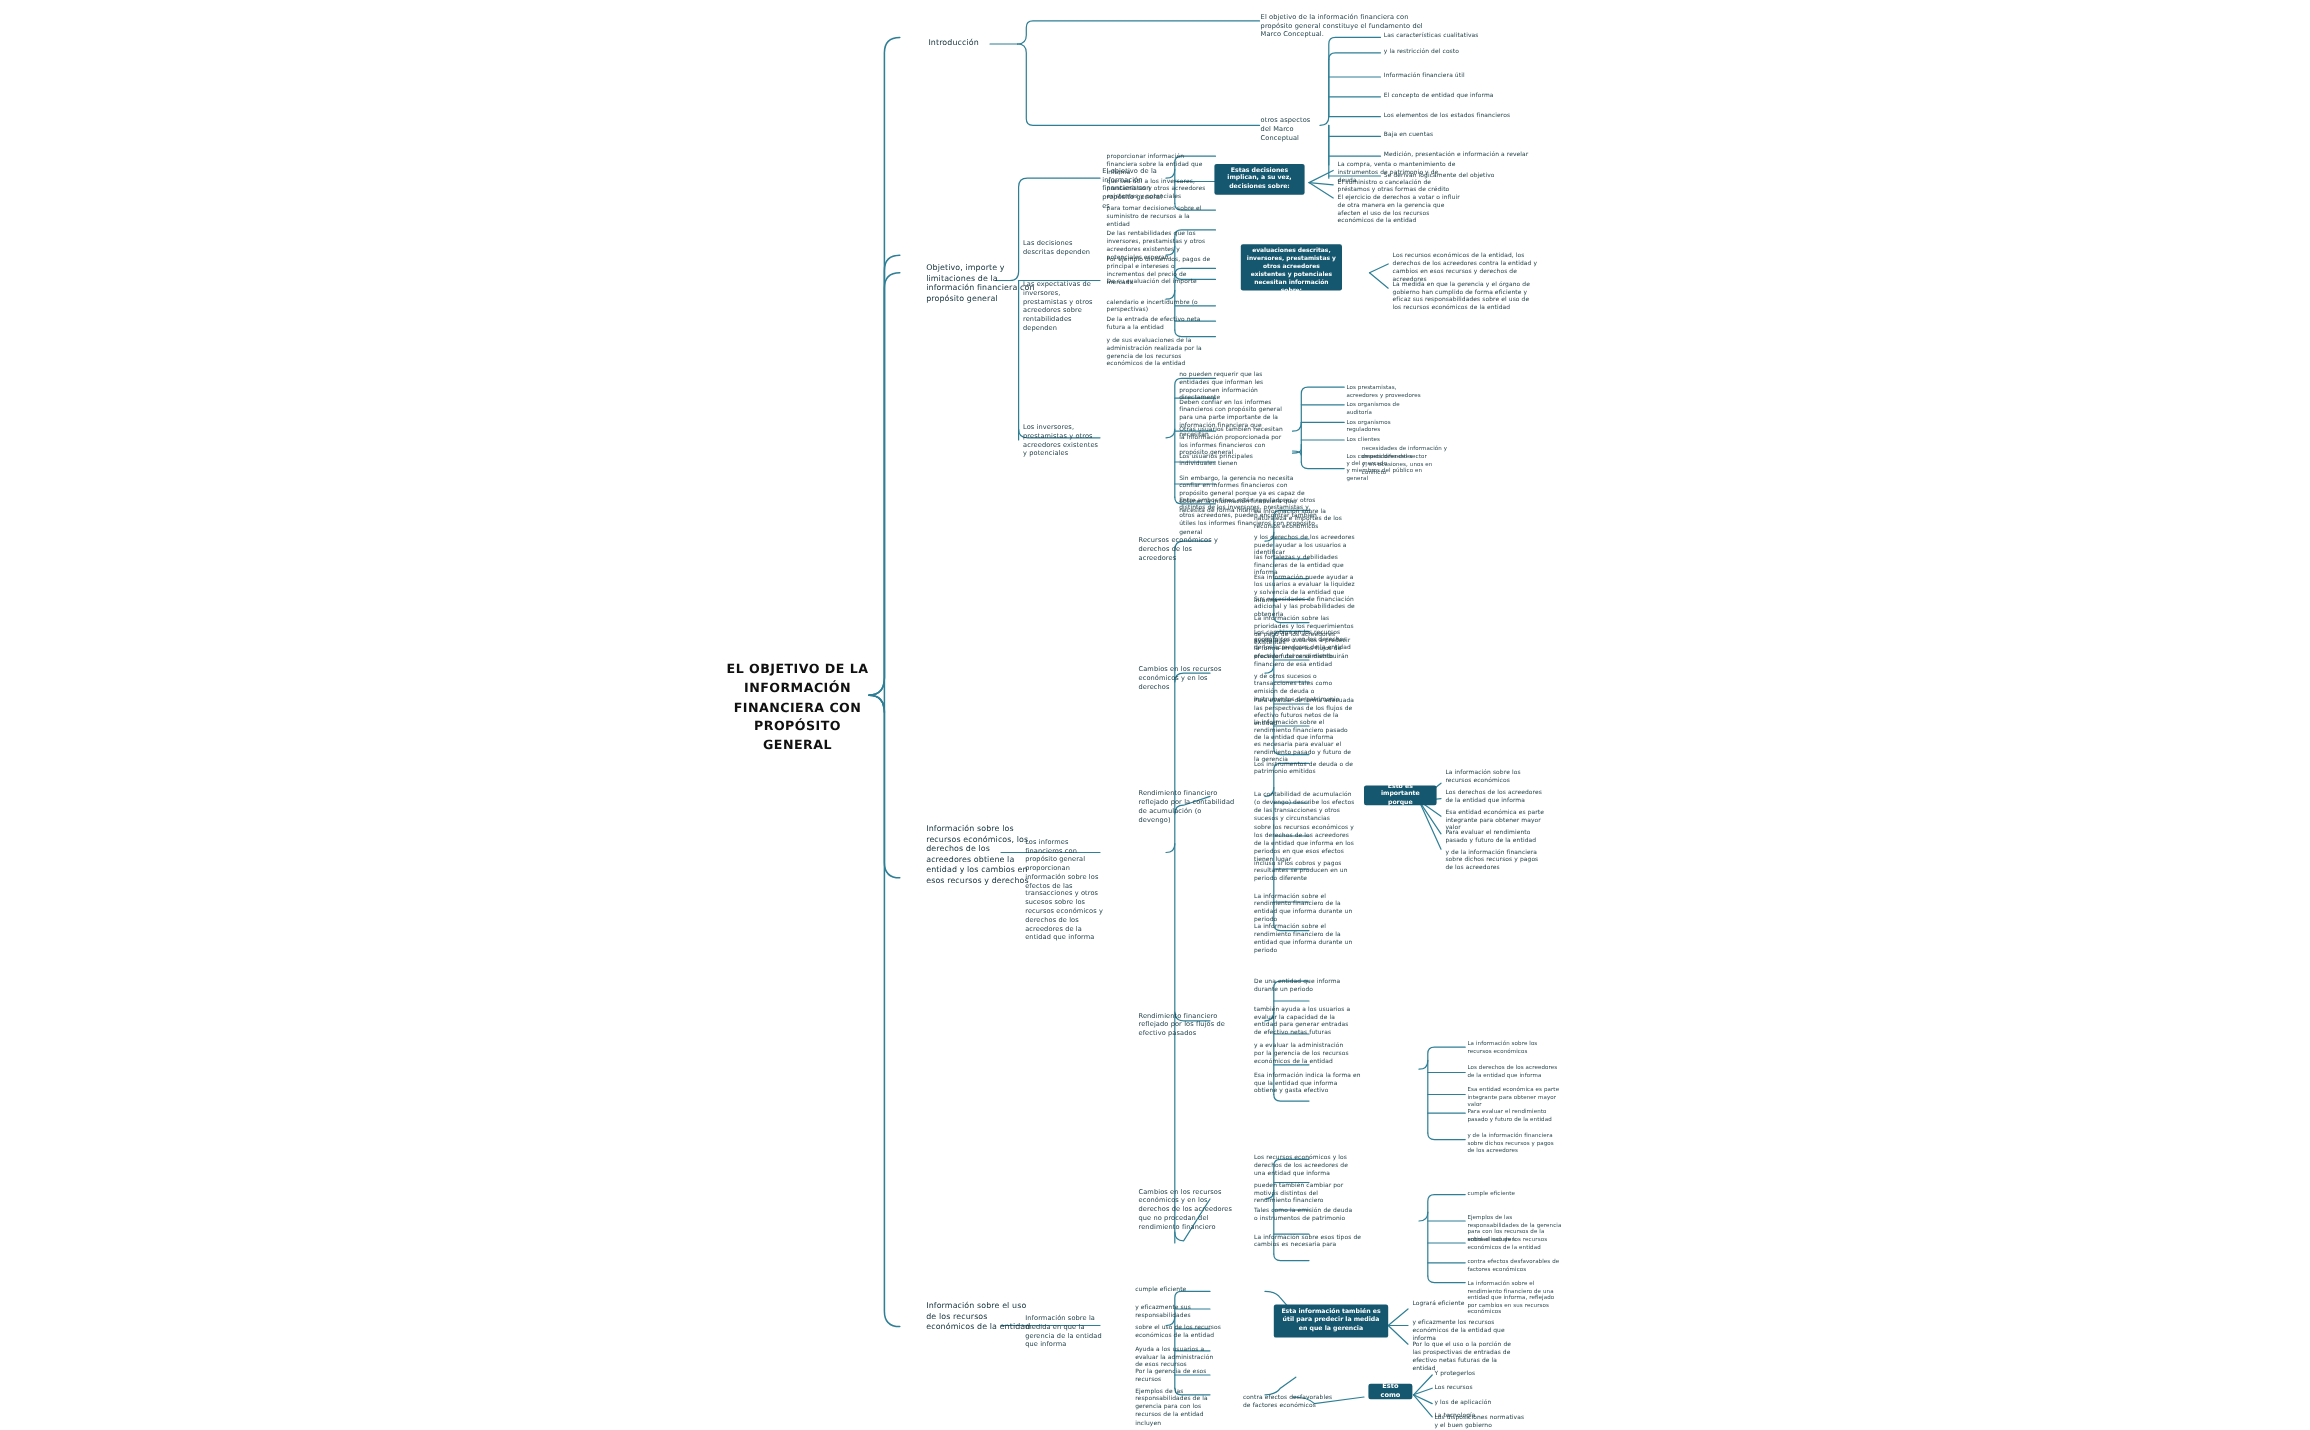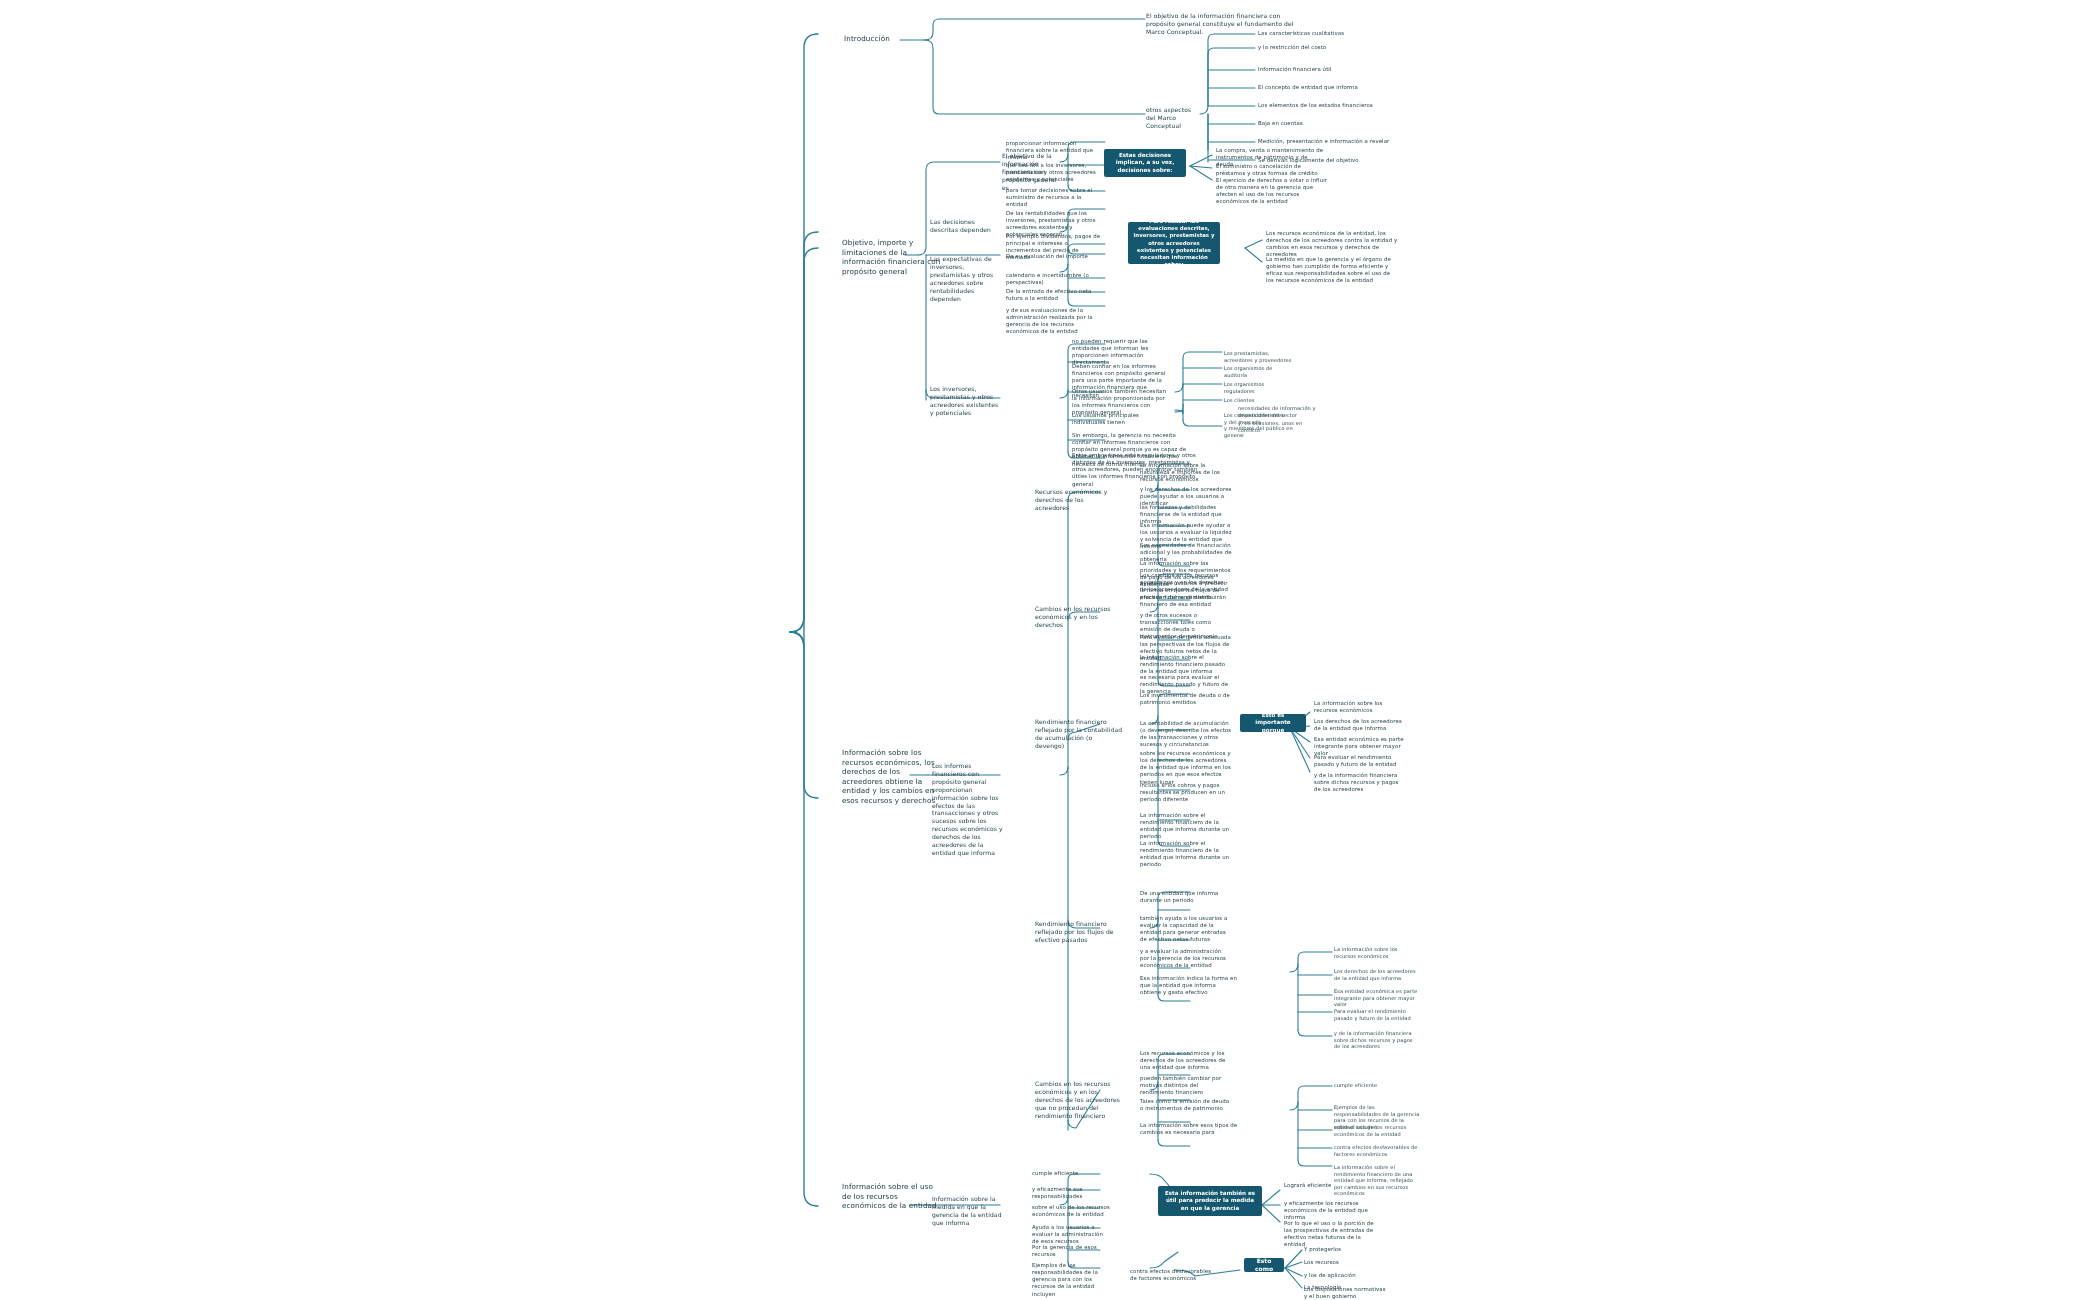--- a/index.html
+++ b/index.html
@@ -218,20 +218,21 @@
       <path d="M 1245 248 L 1262 240"></path>
       <path d="M 1245 248 L 1262 262"></path>
       <path d="M 1290 728 L 1310 712"></path>
       <path d="M 1290 728 L 1310 726"></path>
       <path d="M 1290 728 L 1310 742"></path>
       <path d="M 1290 728 L 1310 758"></path>
       <path d="M 1290 728 L 1310 772"></path>
     </g>
   </svg>
 
+  <div class="txt root" style="left:660px;top:600px;width:130px;">EL OBJETIVO DE LA INFORMACIÓN FINANCIERA CON PROPÓSITO GENERAL</div>
 
   <div class="txt lv1" style="left:810px;top:34px;width:92px;">Introducción</div>
 
   <div class="txt lv2" style="left:1146px;top:12px;width:150px;">El objetivo de la información financiera con propósito general constituye el fundamento del Marco Conceptual.</div>
 
   <div class="txt lv2" style="left:1146px;top:106px;width:56px;">otros aspectos del Marco Conceptual</div>
 
   <div class="txt lv3" style="left:1258px;top:30px;width:120px;">Las características cualitativas</div>
   <div class="txt lv3" style="left:1258px;top:44px;width:120px;">y la restricción del costo</div>
   <div class="txt lv3" style="left:1258px;top:66px;width:120px;">Información financiera útil</div>

